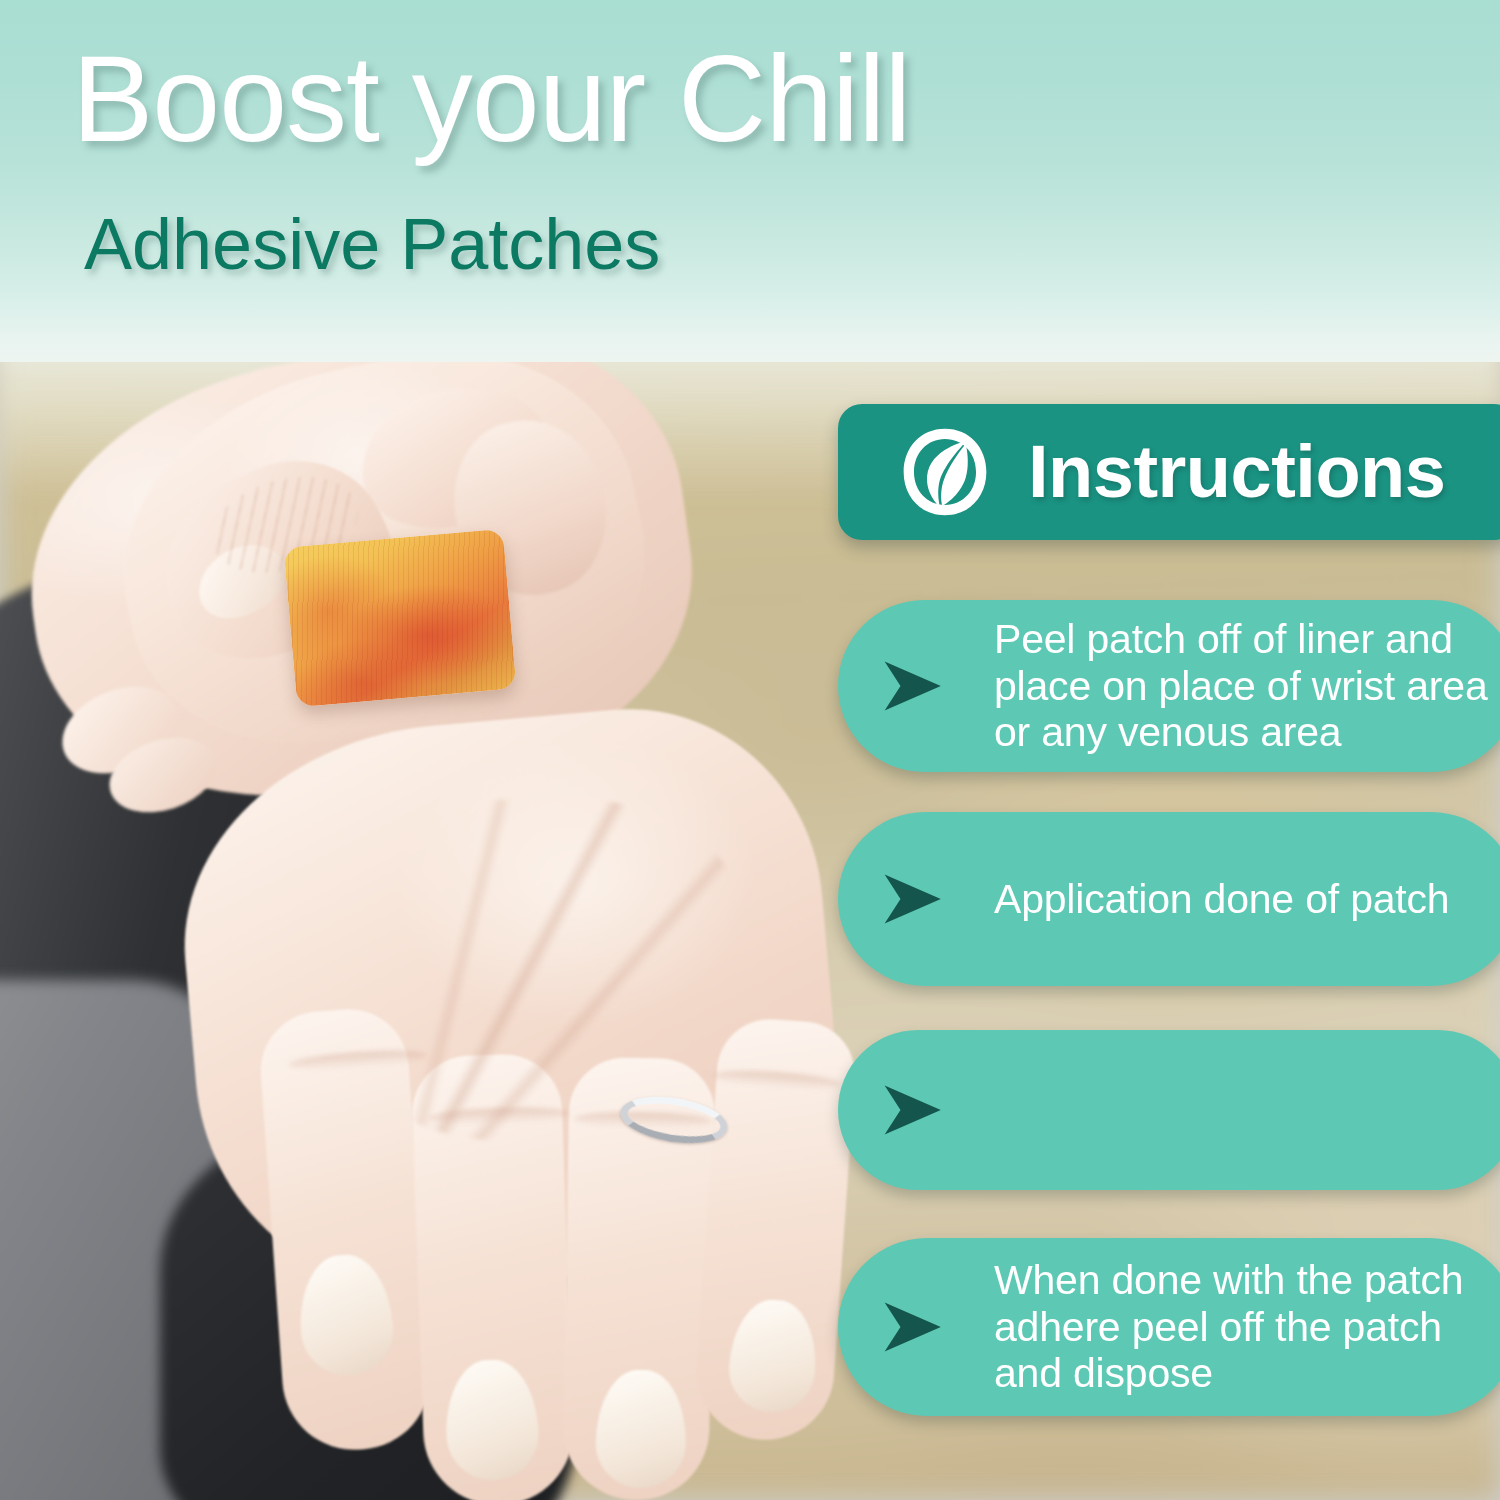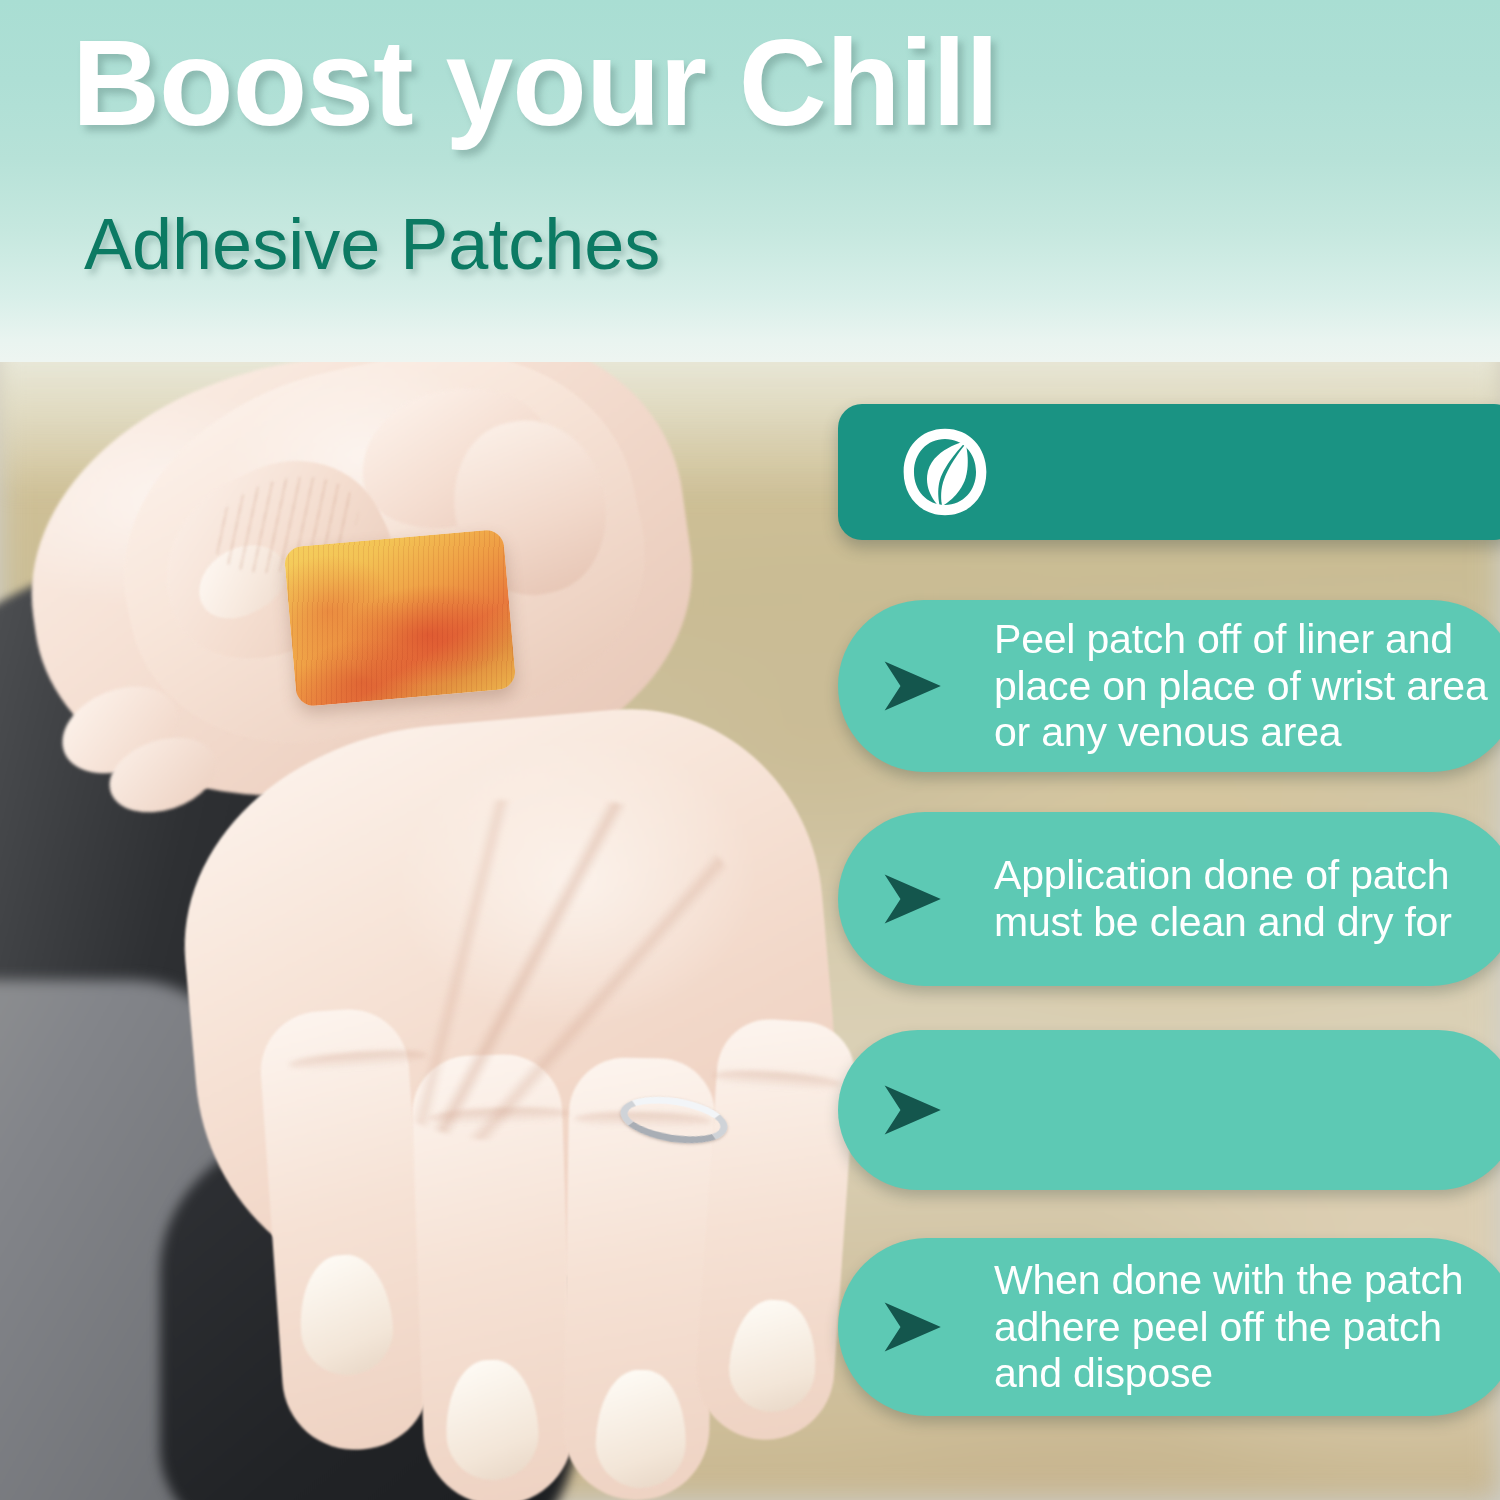--- a/index.html
+++ b/index.html
@@ -210,22 +210,22 @@
     filter:blur(.5px);
   }
 
   
   .header {
     position:absolute; left:0; top:0; width:1500px; height:362px;
     background:linear-gradient(180deg,
       #a9ded3 0%, #aedfd5 22%, #b7e2d8 44%, #c6e8df 64%, #d8efe9 82%, #e9f4f0 94%, #eef5f1 100%);
   }
   .title-main {
-    position:absolute; left:72px; top:22px;
-    font-size:122px; font-weight:bold; color:#ffffff;
+    position:absolute; left:72px; top:38px;
+    font-size:122px; font-weight:normal; color:#ffffff;
     letter-spacing:-1px; line-height:1;
     text-shadow:5px 6px 7px rgba(90,130,122,.40);
     white-space:nowrap;
   }
   .title-sub {
     position:absolute; left:84px; top:208px;
     font-size:72px; font-weight:normal; color:#0c7a63;
     letter-spacing:0px; line-height:1;
     text-shadow:4px 5px 6px rgba(90,130,122,.38);
     white-space:nowrap;
@@ -317,20 +317,21 @@
 
   <div class="instr-header">
     <span>
       <svg class="leaf-logo" viewBox="0 0 100 100" aria-hidden="true">
         <path d="M50 4 C24 4 6 24 6 50 C6 76 24 96 50 96 C76 96 94 76 94 50 C94 24 76 4 50 4 Z
                  M50 15 C69 15 83 30 83 50 C83 70 69 85 50 85 C31 85 17 70 17 50 C17 30 31 15 50 15 Z" fill="#ffffff"></path>
         <path d="M73 17 C73 17 34 25 31 54 C29 74 45 88 45 88 C45 88 39 68 47 52 C56 34 73 17 73 17 Z" fill="#ffffff"></path>
         <path d="M72 20 C72 20 57 38 50 55 C43 72 47 86 47 86 C47 86 66 76 72 56 C77 39 72 20 72 20 Z" fill="#ffffff"></path>
       </svg>
     </span>
+    <div class="instr-title">Instructions</div>
   </div>
 
   <div class="card card-1">
     <span>
       <svg class="arrow-icon" viewBox="0 0 100 100" aria-hidden="true">
         <path d="M12 16 L90 50 L12 84 L34 50 Z" fill="#14564d"></path>
       </svg>
     </span>
     <div class="card-text">
       <span>Peel patch off of liner and</span>
@@ -340,21 +341,20 @@
   </div>
 
   <div class="card card-2">
     <span>
       <svg class="arrow-icon" viewBox="0 0 100 100" aria-hidden="true">
         <path d="M12 16 L90 50 L12 84 L34 50 Z" fill="#14564d"></path>
       </svg>
     </span>
     <div class="card-text">
       <span>Application done of patch</span>
-      <span>must be clean and dry for</span>
     </div>
   </div>
 
   <div class="card card-3">
     <span>
       <svg class="arrow-icon" viewBox="0 0 100 100" aria-hidden="true">
         <path d="M12 16 L90 50 L12 84 L34 50 Z" fill="#14564d"></path>
       </svg>
     </span>
   </div>

